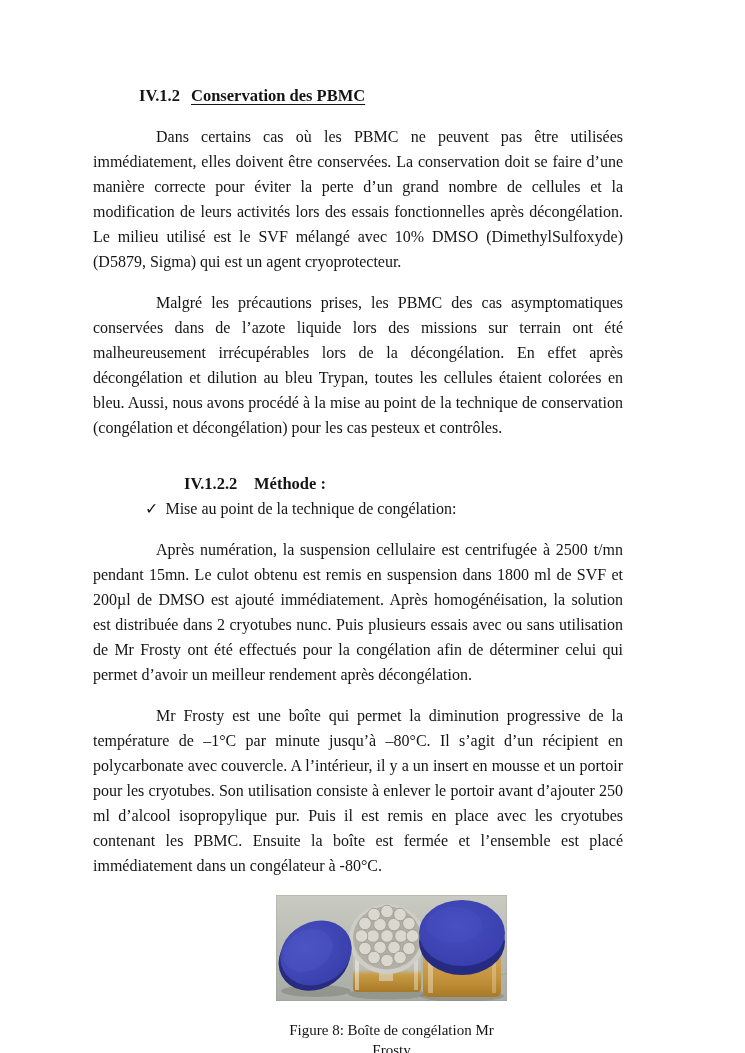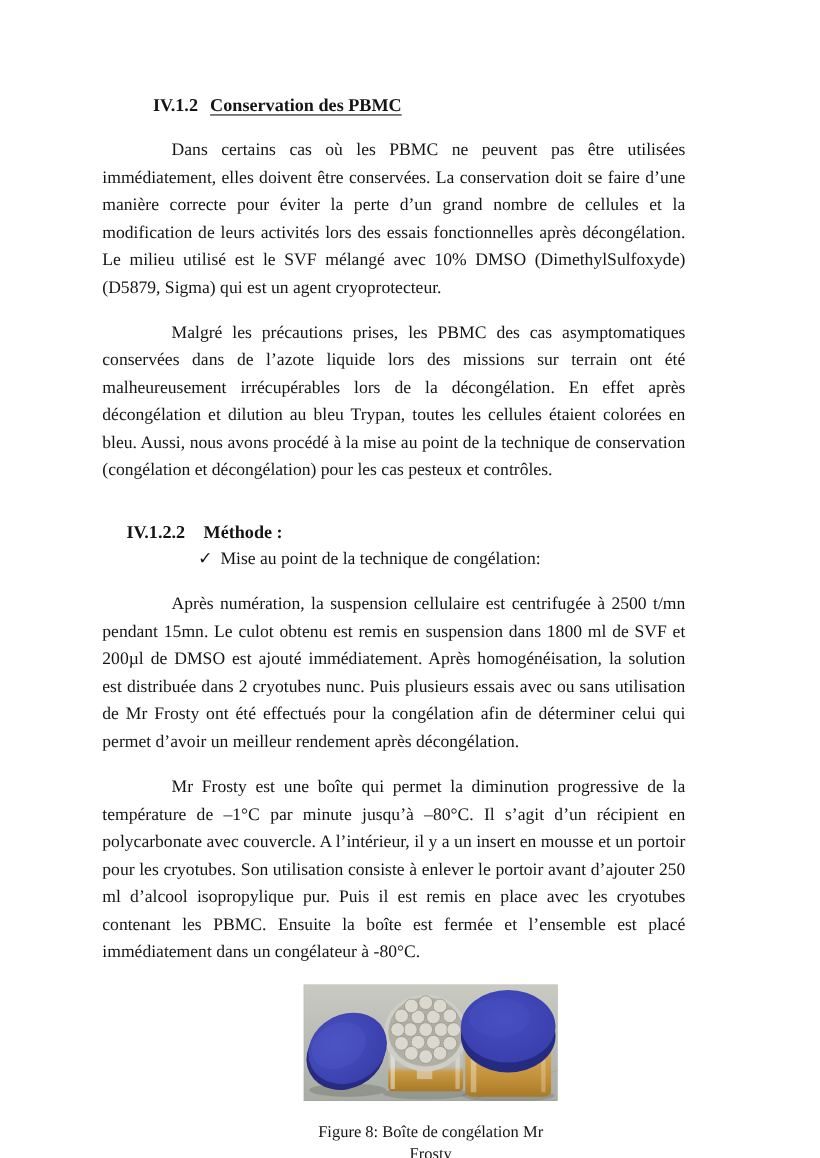--- a/index.html
+++ b/index.html
@@ -45,32 +45,32 @@
     white-space: nowrap;
   }
   .h2 .num {
     display: inline-block;
     width: 70px;
   }
   .h3 {
     font-size: 16.5px;
     font-weight: bold;
     line-height: 25px;
-    margin-left: 38px;
+    margin-left: 107px;
     margin-top: 31px;
     white-space: nowrap;
   }
   .h3 .num {
     display: inline-block;
     width: 70px;
   }
   .check-line {
     font-size: 16px;
     line-height: 25px;
-    margin-left: 103px;
+    margin-left: 68px;
   }
   .check-line .check {
     margin-right: 7px;
   }
   p.body-par {
     margin: 16px;
     font-size: 16px;
     line-height: 25px;
     text-align: justify;
     text-indent: 63px;

